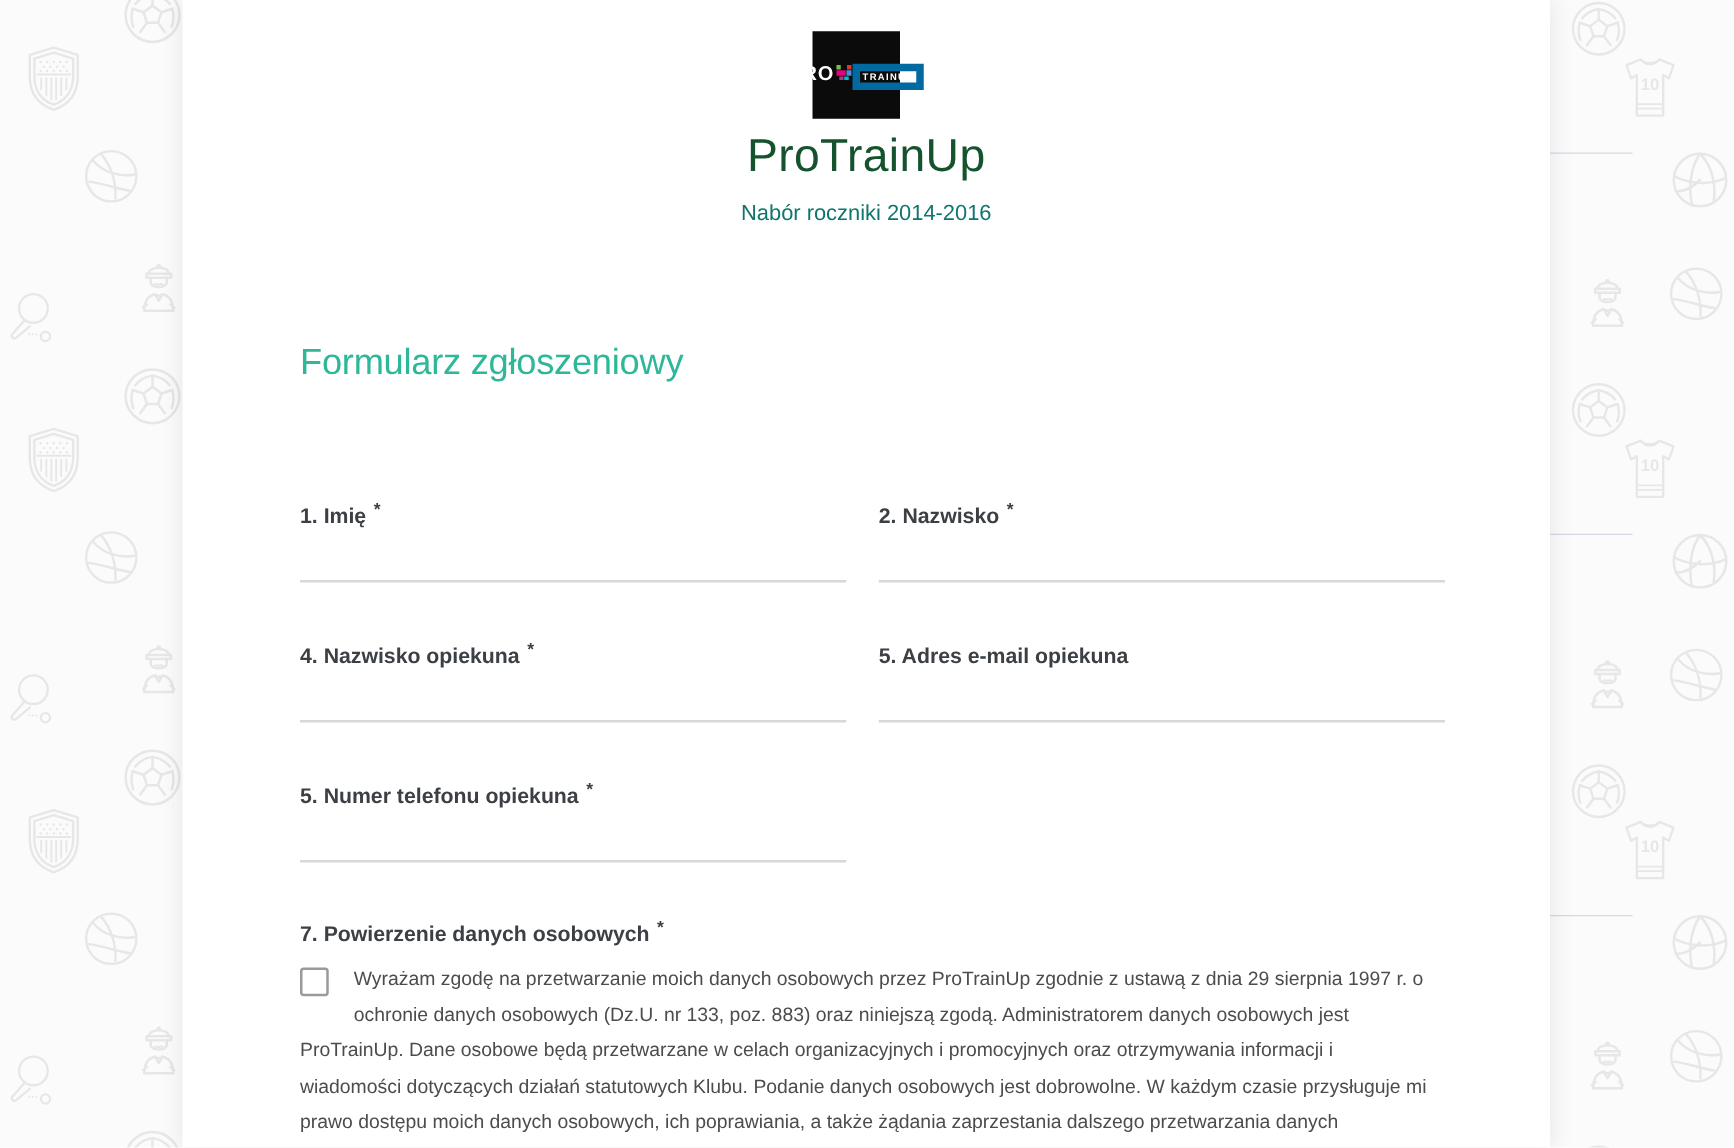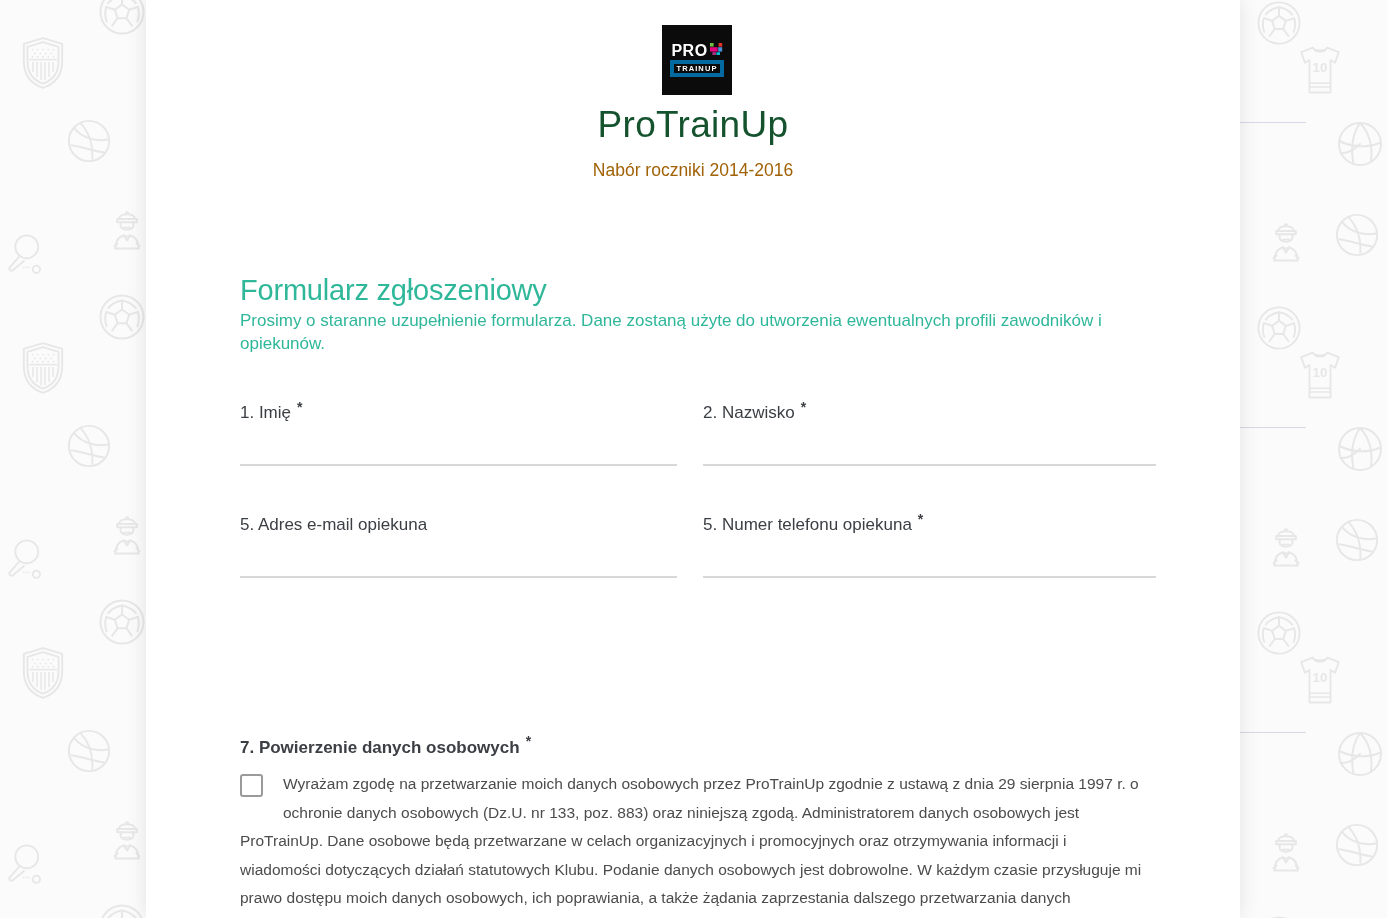--- a/index.html
+++ b/index.html
@@ -18,58 +18,58 @@
   
   .page {
     position:absolute; z-index:1;
     left:146px; top:0; width:1094px; height:918px;
     background:#ffffff;
     box-shadow:0 0 18px rgba(70,70,90,0.13);
   }
 
   
   .logo-box {
-    position:absolute; left:516px; top:25px; width:70px; height:70px;
-    background:#0b0b0b; display:flex; flex-direction:column;
+    position:absolute; left:504px; top:25px; width:70px; height:70px;
+    background:#0b0b0b; display:flex; flex-direction:row;
     align-items:center; justify-content:center;
   }
   .logo-line1 { display:flex; align-items:flex-start; }
   .logo-pro { color:#fff; font-size:16px; font-weight:800; letter-spacing:0.5px; line-height:14px; }
   .logo-heart { margin-left:2px; margin-top:-1px; }
   .logo-trainup {
     margin-top:2px; color:#fff; font-size:7.5px; font-weight:700;
-    letter-spacing:1.1px; border:4px solid #0369a1; padding:0 2px; line-height:9px;
+    letter-spacing:1.1px; border:6px solid #0369a1; padding:0 2px; line-height:9px;
   }
   .page-title {
     position:absolute; top:104px; left:0; width:100%;
     text-align:center; font-size:37px; color:#14532d; letter-spacing:0.3px;
   }
   .page-subtitle {
     position:absolute; top:160px; left:0; width:100%;
-    text-align:center; font-size:17.5px; color:#a16207;
+    text-align:center; font-size:17.5px; color:#0f766e;
   }
 
   
   .form-heading {
     position:absolute; left:94px; top:274px;
     font-size:29px; color:#2fb79a; letter-spacing:-0.2px;
   }
   .form-desc {
     position:absolute; left:94px; top:310px; width:866px;
     font-size:17px; line-height:22.5px; color:#2fb79a;
   }
 
   
   .fields {
     position:absolute; left:94px; top:399px; width:916px;
     display:grid; grid-template-columns:437px 453px;
     column-gap:26px; row-gap:34px; grid-auto-rows:78px;
   }
   .field { position:relative; }
-  .field-label { font-size:17px; font-weight:normal; color:#3c4045;text-align:right; }
+  .field-label { font-size:17px; font-weight:bold; color:#3c4045;text-align:right; }
   .req-mark {
     font-size:14px; font-weight:bold; color:#3c4045;
     vertical-align:super; margin-left:6px;
   }
   .field-input {
     position:absolute; left:0; right:0; top:45px; height:22px;
     border:none; border-bottom:2px solid #d8d8d8; background:transparent;
     outline:none; font-size:16px; color:#333;
   }
 
@@ -345,29 +345,32 @@
         <rect x="6.4" y="9.2" width="3.6" height="2.8" fill="#00bcd4"></rect>
       </svg>
     </div>
     <span class="logo-trainup">TRAINUP</span>
   </div>
 
   <div class="page-title">ProTrainUp</div>
   <div class="page-subtitle">Nabór roczniki 2014-2016</div>
 
   <div class="form-heading">Formularz zgłoszeniowy</div>
-  <div class="form-desc">Prosimy o staranne uzupełnienie formularza. Dane zostaną użyte do utworzenia ewentualnych profili zawodników i opiekunów.</div>
 
   <div class="fields">
     <div class="field">
       <span class="field-label">1. Imię</span><sup class="req-mark">*</sup>
       <input class="field-input" type="text" value="" style="">
     </div>
     <div class="field">
       <span class="field-label">2. Nazwisko</span><sup class="req-mark">*</sup>
+      <input class="field-input" type="text" value="" style="">
+    </div>
+    <div class="field">
+      <span class="field-label">4. Nazwisko opiekuna</span><sup class="req-mark">*</sup>
       <input class="field-input" type="text" value="" style="">
     </div>
     <div class="field">
       <span class="field-label">5. Adres e-mail opiekuna</span><sup class="req-mark"></sup>
       <input class="field-input" type="text" value="" style="">
     </div>
     <div class="field">
       <span class="field-label">5. Numer telefonu opiekuna</span><sup class="req-mark">*</sup>
       <input class="field-input" type="text" value="" style="">
     </div>

